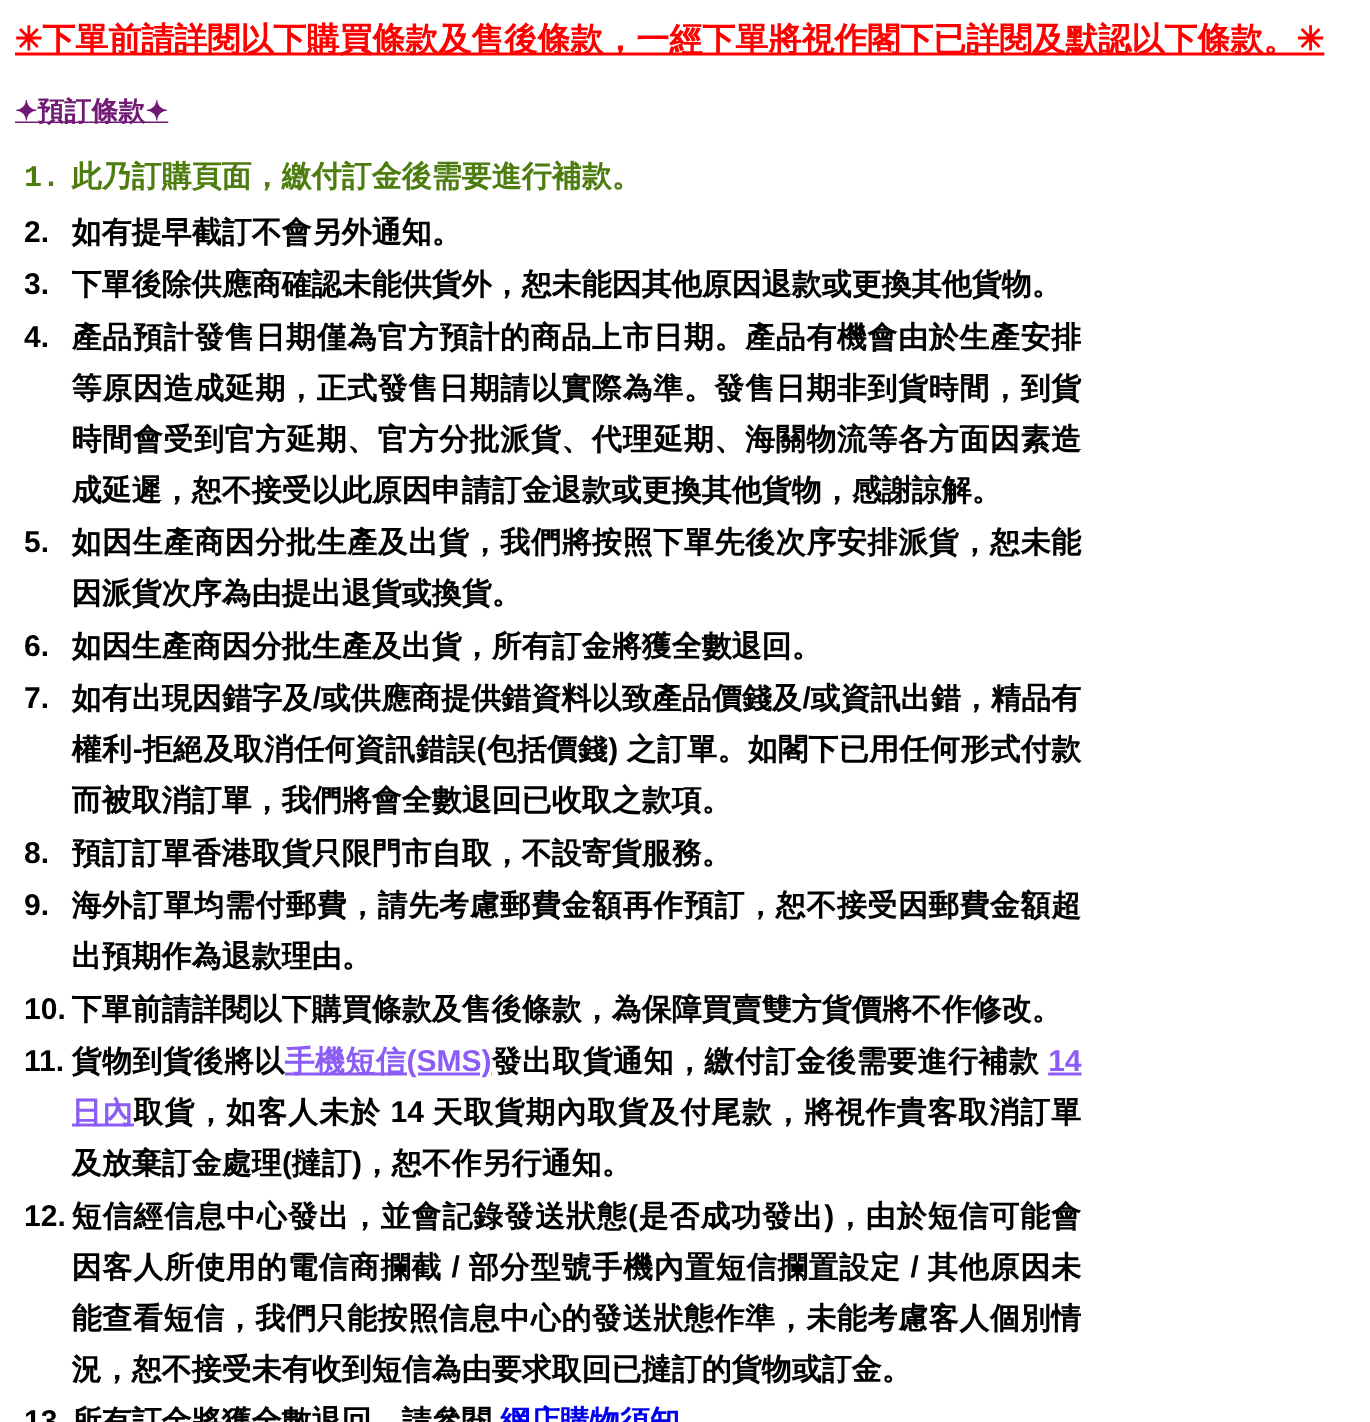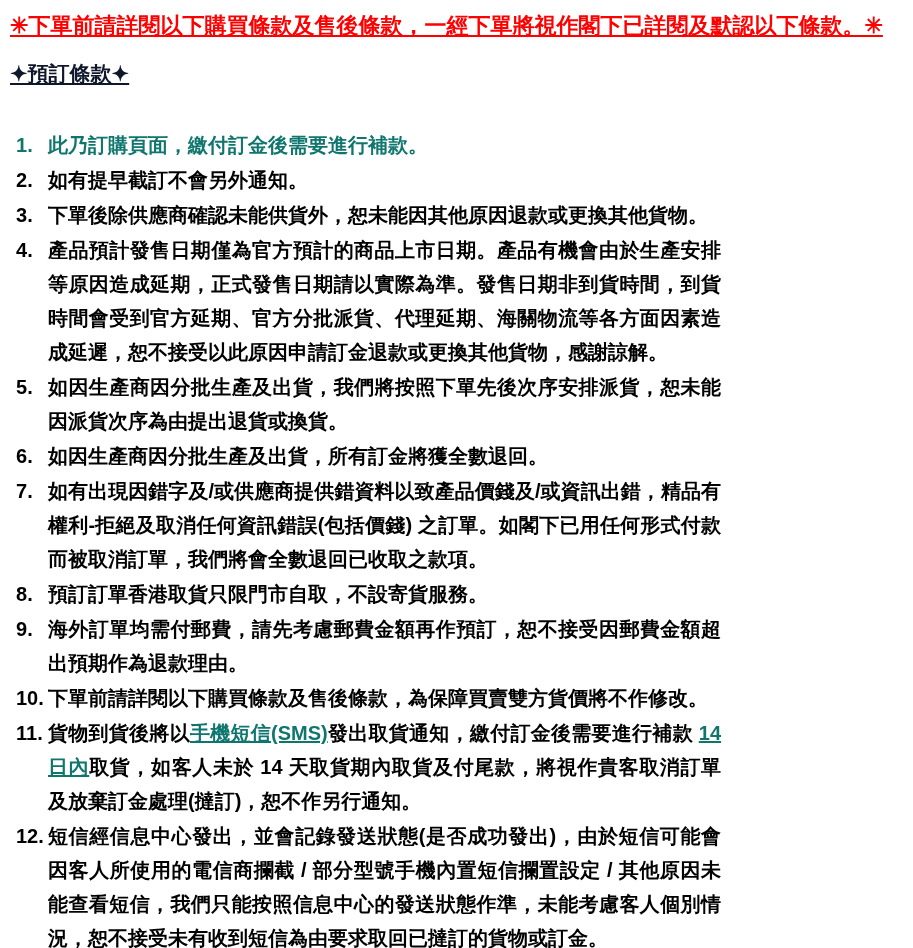--- a/index.html
+++ b/index.html
@@ -22,26 +22,26 @@
   }
   .header-notice {
     color: #ff0000;
     font-size: 22px;
     line-height: 28px;
     text-decoration: underline;
     margin: 0 0 20px 0;
     white-space: nowrap;
   }
   .section-title {
-    color: #0f172a;
-    font-size: 21px;
+    color: #701a75;
+    font-size: 18px;
     line-height: 28px;
     text-decoration: underline;
     display: inline-block;
-    margin: 0 0 40px 0;
+    margin: 0 0 15px 0;
   }
   ol.terms {
     list-style: none;
     margin: 0;
     padding: 0;
     counter-reset: term;
   }
   ol.terms li {
     counter-increment: term;
     position: relative;
@@ -52,24 +52,25 @@
     margin-bottom: 1px;
   }
   ol.terms li::before {
     content: counter(term) ".";
     position: absolute;
     left: 6px;
     top: 0;
   }
   ol.terms li.red-item,
   ol.terms li.red-item::before {
-    color: #0f766e;
+    color: #4d7c0f;
+    font-family: Liberation Mono, monospace;
   }
   .hl-red {
-    color: #0f766e;
+    color: #8b5cf6;
     text-decoration: underline;
   }
   a.term-link {
     color: #0000ee;
     text-decoration: underline;
     cursor: pointer;
   }
 </style>
 </head>
 <body>

